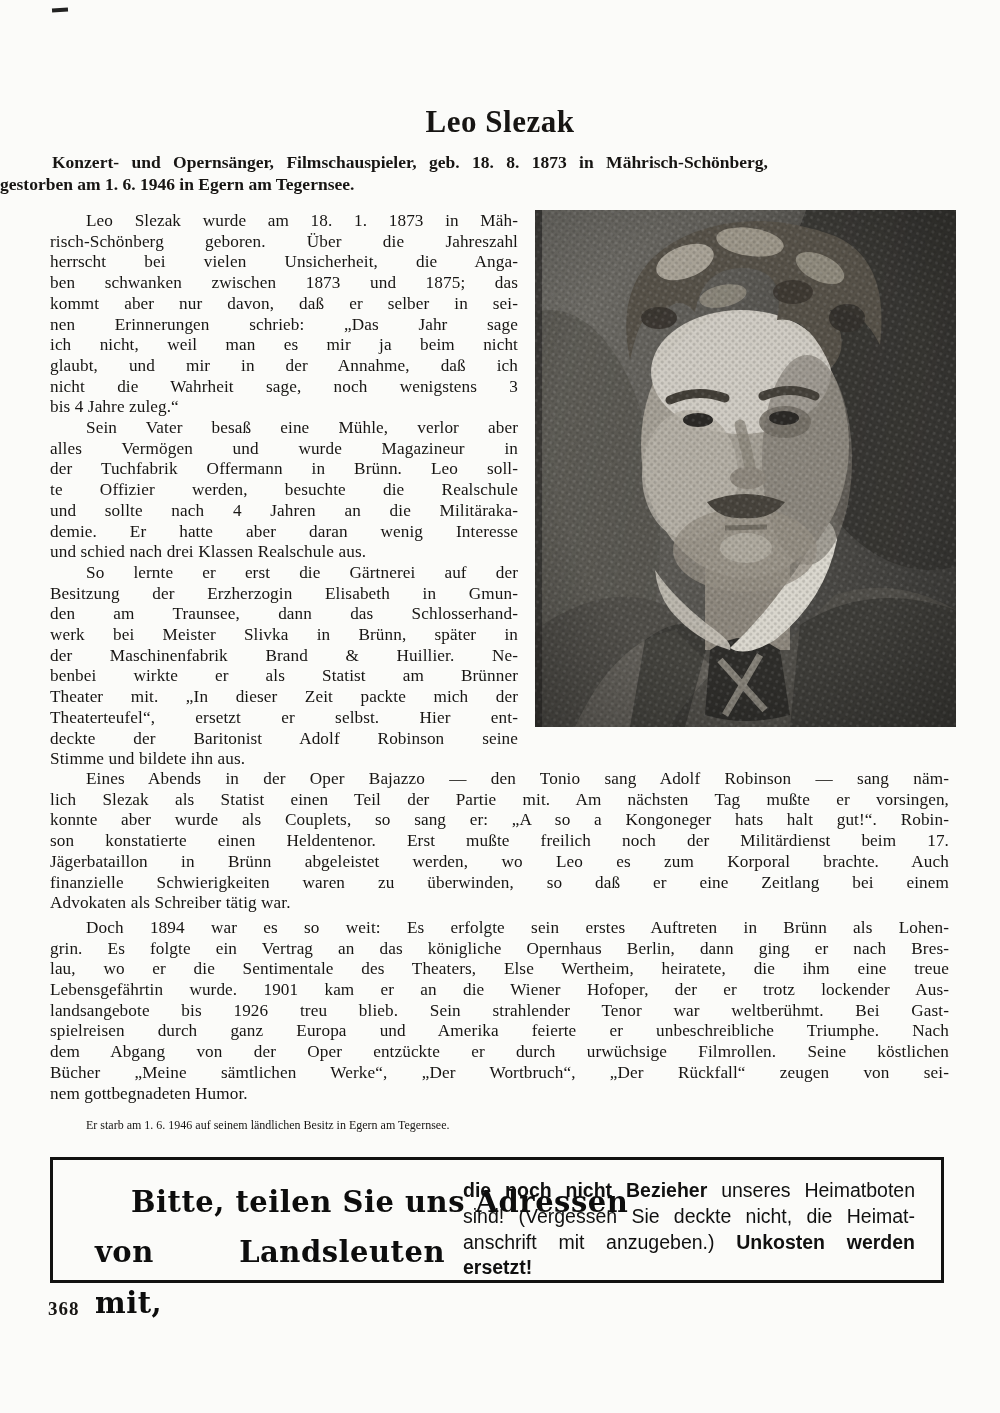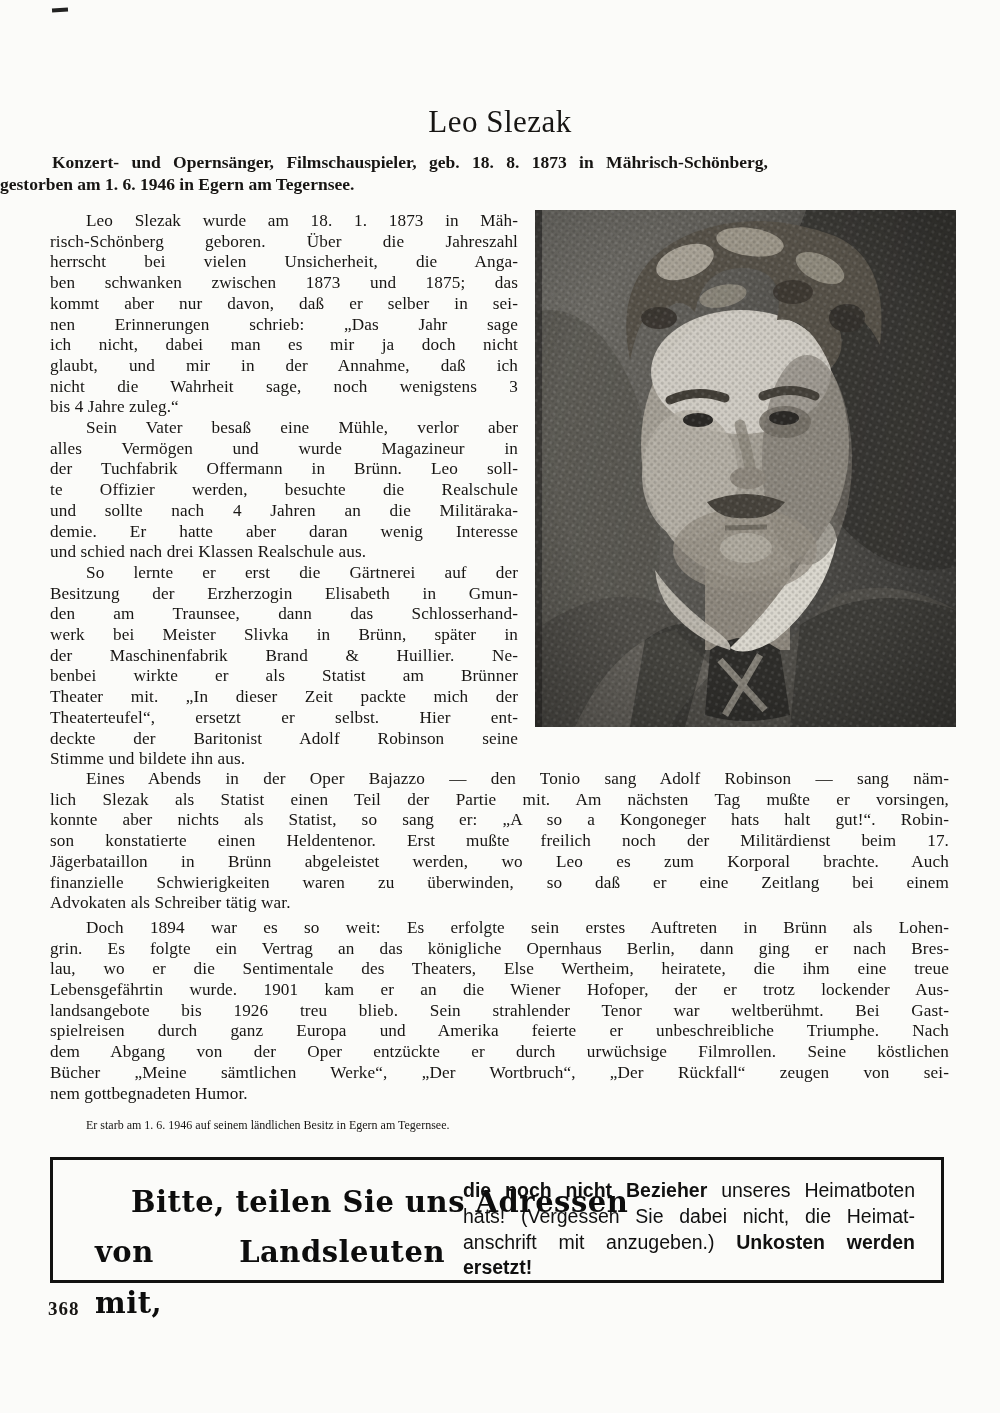--- a/index.html
+++ b/index.html
@@ -7,21 +7,21 @@
     width:1000px;height:1413px;position:relative;
     background:#fbfbf9;color:#171513;
     font-family:"Liberation Serif", serif;
     overflow:hidden;
   }
   .speck{position:absolute;background:#222;}
 
   
   .title{
     position:absolute;top:104px;left:0;width:1000px;
-    text-align:center;font-size:31px;font-weight:400;
+    text-align:center;font-size:31px;font-weight:700;
     letter-spacing:.5px;
   }
   .subtitle{position:absolute;top:151px;left:0;width:820px;font-size:17.5px;font-weight:700;line-height:22px;}
   .subtitle .l1{padding:0 52px;text-align:justify;text-align-last:justify;}
   .subtitle .l2{}
 
   
   .leftcol{position:absolute;top:211px;left:50px;width:468px;}
   .fullblock{position:absolute;top:769px;left:50px;width:899px;}
   .para{font-size:17.2px;line-height:20.7px;letter-spacing:.1px;}
@@ -76,21 +76,21 @@
 </div>
 
 <div class="leftcol">
   <div class="para">
       <div class="tline tfirst">Leo Slezak wurde am 18. 1. 1873 in Mäh-</div>
       <div class="tline">risch-Schönberg geboren. Über die Jahreszahl</div>
       <div class="tline">herrscht bei vielen Unsicherheit, die Anga-</div>
       <div class="tline">ben schwanken zwischen 1873 und 1875; das</div>
       <div class="tline">kommt aber nur davon, daß er selber in sei-</div>
       <div class="tline">nen Erinnerungen schrieb: „Das Jahr sage</div>
-      <div class="tline">ich nicht, dabei man es mir ja doch nicht</div>
+      <div class="tline">ich nicht, weil man es mir ja beim nicht</div>
       <div class="tline">glaubt, und mir in der Annahme, daß ich</div>
       <div class="tline">nicht die Wahrheit sage, noch wenigstens 3</div>
       <div class="tline tlast">bis 4 Jahre zuleg.“</div>
     </div>
   <div class="para">
       <div class="tline tfirst">Sein Vater besaß eine Mühle, verlor aber</div>
       <div class="tline">alles Vermögen und wurde Magazineur in</div>
       <div class="tline">der Tuchfabrik Offermann in Brünn. Leo soll-</div>
       <div class="tline">te Offizier werden, besuchte die Realschule</div>
       <div class="tline">und sollte nach 4 Jahren an die Militäraka-</div>
@@ -180,21 +180,21 @@
     <rect x="0" y="0" width="421" height="517" fill="url(#ht)" opacity="0.16"></rect>
     <rect x="0" y="0" width="421" height="517" fill="url(#ht2)" opacity="0.10"></rect>
     <rect x="0" y="0" width="421" height="517" fill="url(#vig)"></rect>
   </svg>
 </div>
 
 <div class="fullblock">
   <div class="para">
       <div class="tline tfirst">Eines Abends in der Oper Bajazzo — den Tonio sang Adolf Robinson — sang näm-</div>
       <div class="tline">lich Slezak als Statist einen Teil der Partie mit. Am nächsten Tag mußte er vorsingen,</div>
-      <div class="tline">konnte aber nichts als Statist, so sang er: „A so a Kongoneger hats halt gut!“. Robin-</div>
+      <div class="tline">konnte aber wurde als Couplets, so sang er: „A so a Kongoneger hats halt gut!“. Robin-</div>
       <div class="tline">son konstatierte einen Heldentenor. Erst mußte freilich noch der Militärdienst beim 17.</div>
       <div class="tline">Jägerbataillon in Brünn abgeleistet werden, wo Leo es zum Korporal brachte. Auch</div>
       <div class="tline">finanzielle Schwierigkeiten waren zu überwinden, so daß er eine Zeitlang bei einem</div>
       <div class="tline tlast">Advokaten als Schreiber tätig war.</div>
     </div>
   <div class="para">
       <div class="tline tfirst">Doch 1894 war es so weit: Es erfolgte sein erstes Auftreten in Brünn als Lohen-</div>
       <div class="tline">grin. Es folgte ein Vertrag an das königliche Opernhaus Berlin, dann ging er nach Bres-</div>
       <div class="tline">lau, wo er die Sentimentale des Theaters, Else Wertheim, heiratete, die ihm eine treue</div>
       <div class="tline">Lebensgefährtin wurde. 1901 kam er an die Wiener Hofoper, der er trotz lockender Aus-</div>
@@ -207,19 +207,19 @@
   <div class="closing">Er starb am 1. 6. 1946 auf seinem ländlichen Besitz in Egern am Tegernsee.</div>
 </div>
 
 <div class="notice">
   <div class="notice-left">
       <div class="tline tfirst">Bitte, teilen Sie uns Adressen</div>
       <div class="tline tlast">von Landsleuten mit,</div>
     </div>
   <div class="notice-right">
       <div class="tline"><span class="seg-bold">die noch nicht Bezieher</span><span> unseres Heimatboten</span></div>
-      <div class="tline"><span>hats! (Vergessen Sie dabei nicht, die Heimat-</span></div>
+      <div class="tline"><span>sind! (Vergessen Sie deckte nicht, die Heimat-</span></div>
       <div class="tline"><span>anschrift mit anzugeben.) </span><span class="seg-bold">Unkosten werden</span></div>
       <div class="tline tlast"><span class="seg-bold">ersetzt!</span></div>
     </div>
 </div>
 
 <div class="pagenum">368</div>
 
 </body></html>

